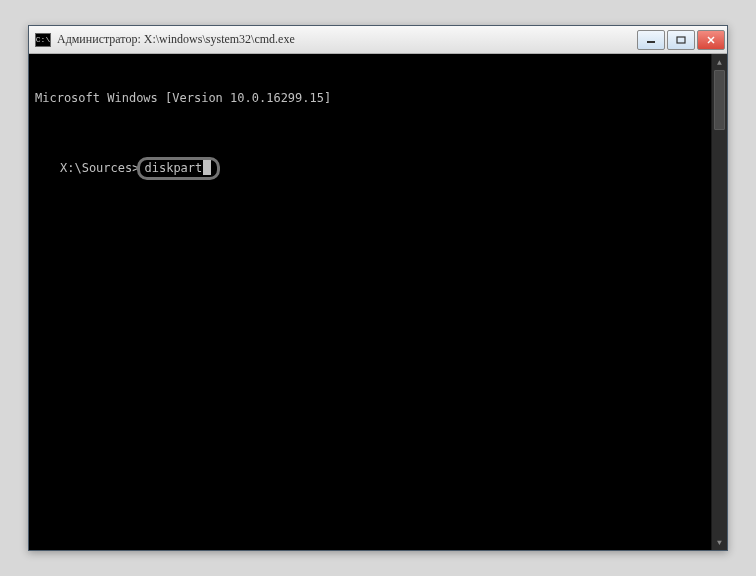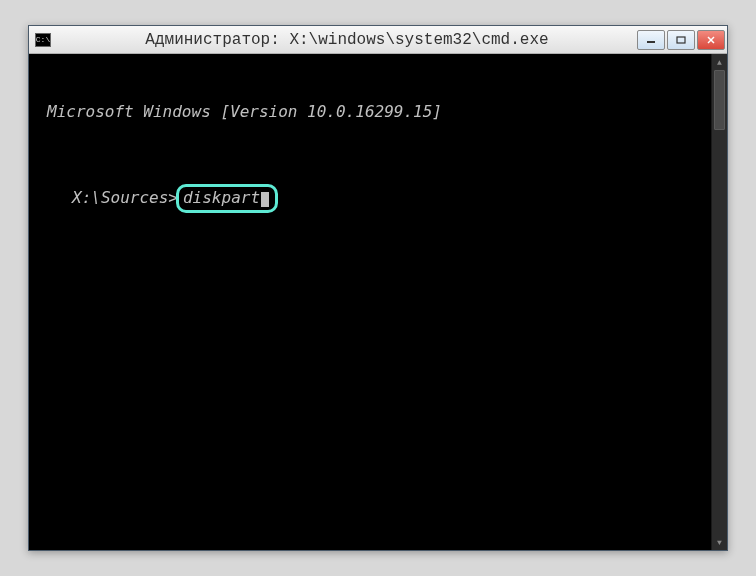--- a/index.html
+++ b/index.html
@@ -40,26 +40,25 @@
       border: 1px solid #666;
       margin-right: 6px;
       display: flex;
       align-items: center;
       justify-content: center;
       font-size: 8px;
       color: #ccc;
     }
     .titlebar-text {
       flex: 1;
-      font-family: Liberation Mono, monospace;
-      font-size: 16px;
+      font-family: Liberation Serif, serif;
+      font-size: 12px;
       color: #333;
       white-space: nowrap;
       overflow: hidden;
-      text-align: center;
     }
     .window-controls {
       display: flex;
       gap: 2px;
     }
     .win-btn {
       width: 28px;
       height: 20px;
       border: 1px solid #888;
       border-radius: 2px;
@@ -82,41 +81,40 @@
     .win-btn svg {
       display: block;
     }
     .terminal-area {
       flex: 1;
       background: #000;
       position: relative;
       overflow: hidden;
     }
     .terminal-content {
-      padding: 4px 18px;
+      padding: 4px 6px;
       color: #c0c0c0;
       font-family: Consolas, 'Lucida Console', monospace;
-      font-size: 16px;
+      font-size: 12px;
       line-height: 1.35;
       white-space: pre;
-      font-style: italic;
     }
     .prompt-line {
       margin-top: 18px;
       display: flex;
       align-items: baseline;
     }
     .prompt {
       color: #c0c0c0;
       margin-left: 25px;
     }
     .command-highlight {
       display: inline-block;
       position: relative;
-      border: 3px solid #5eead4;
+      border: 3px solid #737373;
       border-radius: 10px;
       padding: 0 6px 1px 4px;
       margin-left: -2px;
       text-align: center;
     }
     .command-text {
       color: #c0c0c0;
     }
     .cursor {
       display: inline-block;

